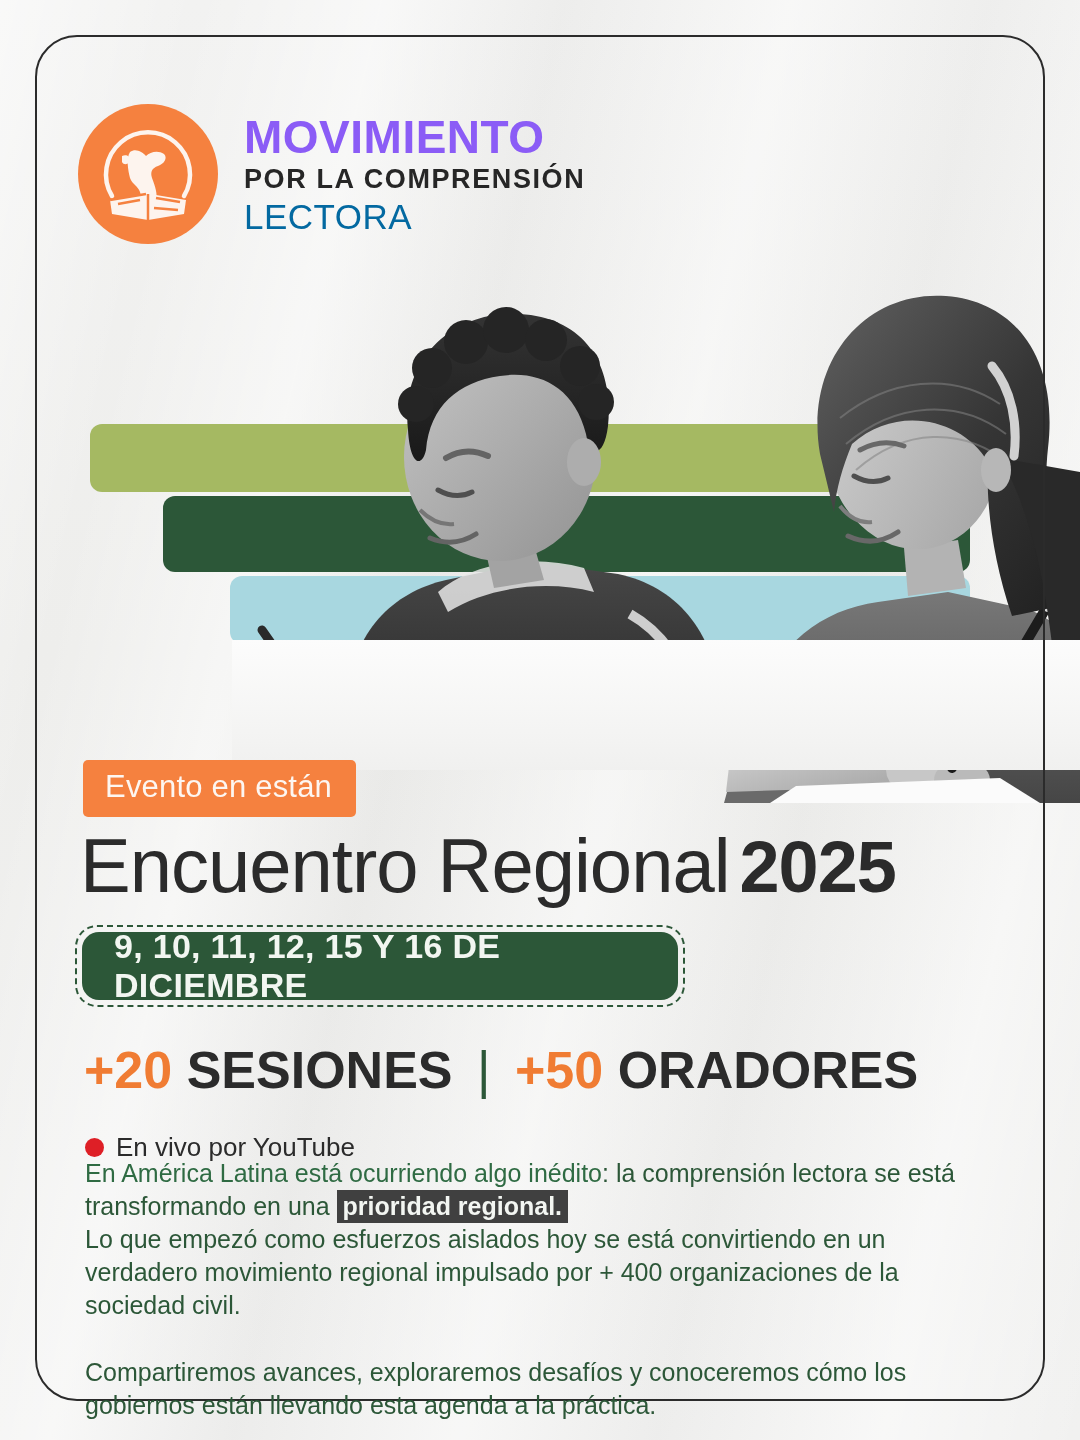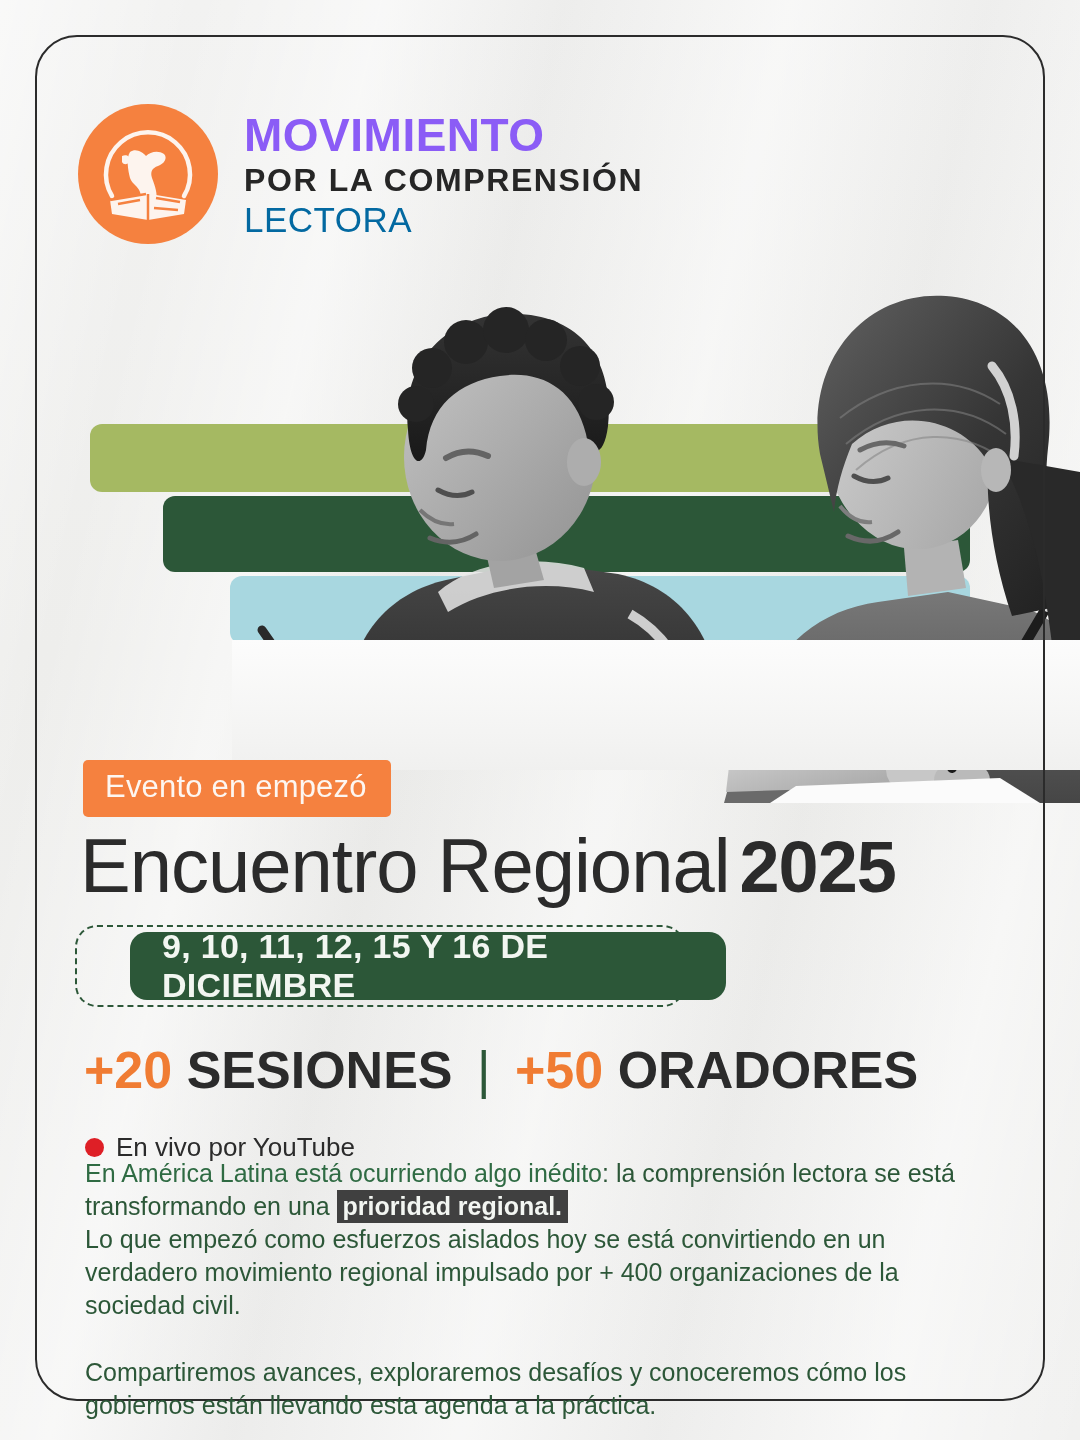--- a/index.html
+++ b/index.html
@@ -23,21 +23,21 @@
     border:2px solid #2b2b2b;border-radius:42px;
     box-sizing:border-box;
   }
 
   
   .logo-row{position:absolute;left:78px;top:104px;display:flex;align-items:center;gap:26px;}
   .logo-mark{width:140px;height:140px;border-radius:50%;background:#f5813f;position:relative;flex:none;}
   .logo-mark svg{position:absolute;left:0;top:0;}
   .logo-words{display:flex;flex-direction:column;line-height:1;}
   .w-mov{font-size:46px;font-weight:bold;letter-spacing:.5px;color:#8b5cf6;}
-  .w-por{font-size:32px;font-weight:bold;letter-spacing:1.6px;color:#262626;margin-top:6px;}
+  .w-por{font-size:27px;font-weight:bold;letter-spacing:1.6px;color:#262626;margin-top:6px;}
   .w-lec{font-size:35px;font-weight:normal;letter-spacing:.5px;color:#0369a1;margin-top:6px;}
 
   
   .bar{position:absolute;}
   .bar-green-light{left:90px;top:424px;width:880px;height:68px;background:#a5b962;border-radius:12px;}
   .bar-green-dark{left:163px;top:496px;width:807px;height:76px;background:#2c5738;border-radius:12px;}
   .bar-blue{left:230px;top:576px;width:740px;height:68px;background:#a8d7e0;border-radius:12px;}
 
   
   .photo{position:absolute;overflow:hidden;filter:grayscale(1);}
@@ -65,21 +65,21 @@
   .title .t-year{font-size:72px;font-weight:700;letter-spacing:-1px;margin-left:10px;}
 
   
   .date-wrap{
     position:absolute;left:75px;top:925px;width:610px;height:82px;
     border:2px dashed #2c5738;border-radius:22px;box-sizing:border-box;
     padding:5px;
   }
   .date-pill{
     width:100%;height:100%;background:#2c5738;border-radius:17px;
-    display:flex;align-items:center;margin-left:48px;
+    display:flex;align-items:center;
   }
   .date-pill span{
     color:#f2f6f1;font-size:34px;font-weight:bold;letter-spacing:.3px;
     padding-left:32px;
   }
 
   
   .stats{position:absolute;left:84px;top:1040px;white-space:nowrap;font-size:52px;font-weight:bold;color:#2b2b2b;}
   .stats .num{color:#f07c33;}
   .stats .divider{color:#2c5738;font-weight:400;margin:0 10px;}
@@ -246,21 +246,21 @@
       <path d="M70 90 L70 118" stroke="#f5813f" stroke-width="2.5"></path>
     </svg>
   </div>
   <div class="logo-words">
     <div class="w-mov">MOVIMIENTO</div>
     <div class="w-por">POR LA COMPRENSIÓN</div>
     <div class="w-lec">LECTORA</div>
   </div>
 </div>
 
-<div class="badge-online">Evento en empezó</div>
+<div class="badge-online">Evento en están</div>
 
 <div class="title">
   <span class="t-bold">Encuentro Regional</span><span class="t-year">2025</span>
 </div>
 
 <div class="date-wrap">
   <div class="date-pill">
     <span>9, 10, 11, 12, 15 Y 16 DE DICIEMBRE</span>
   </div>
 </div>

